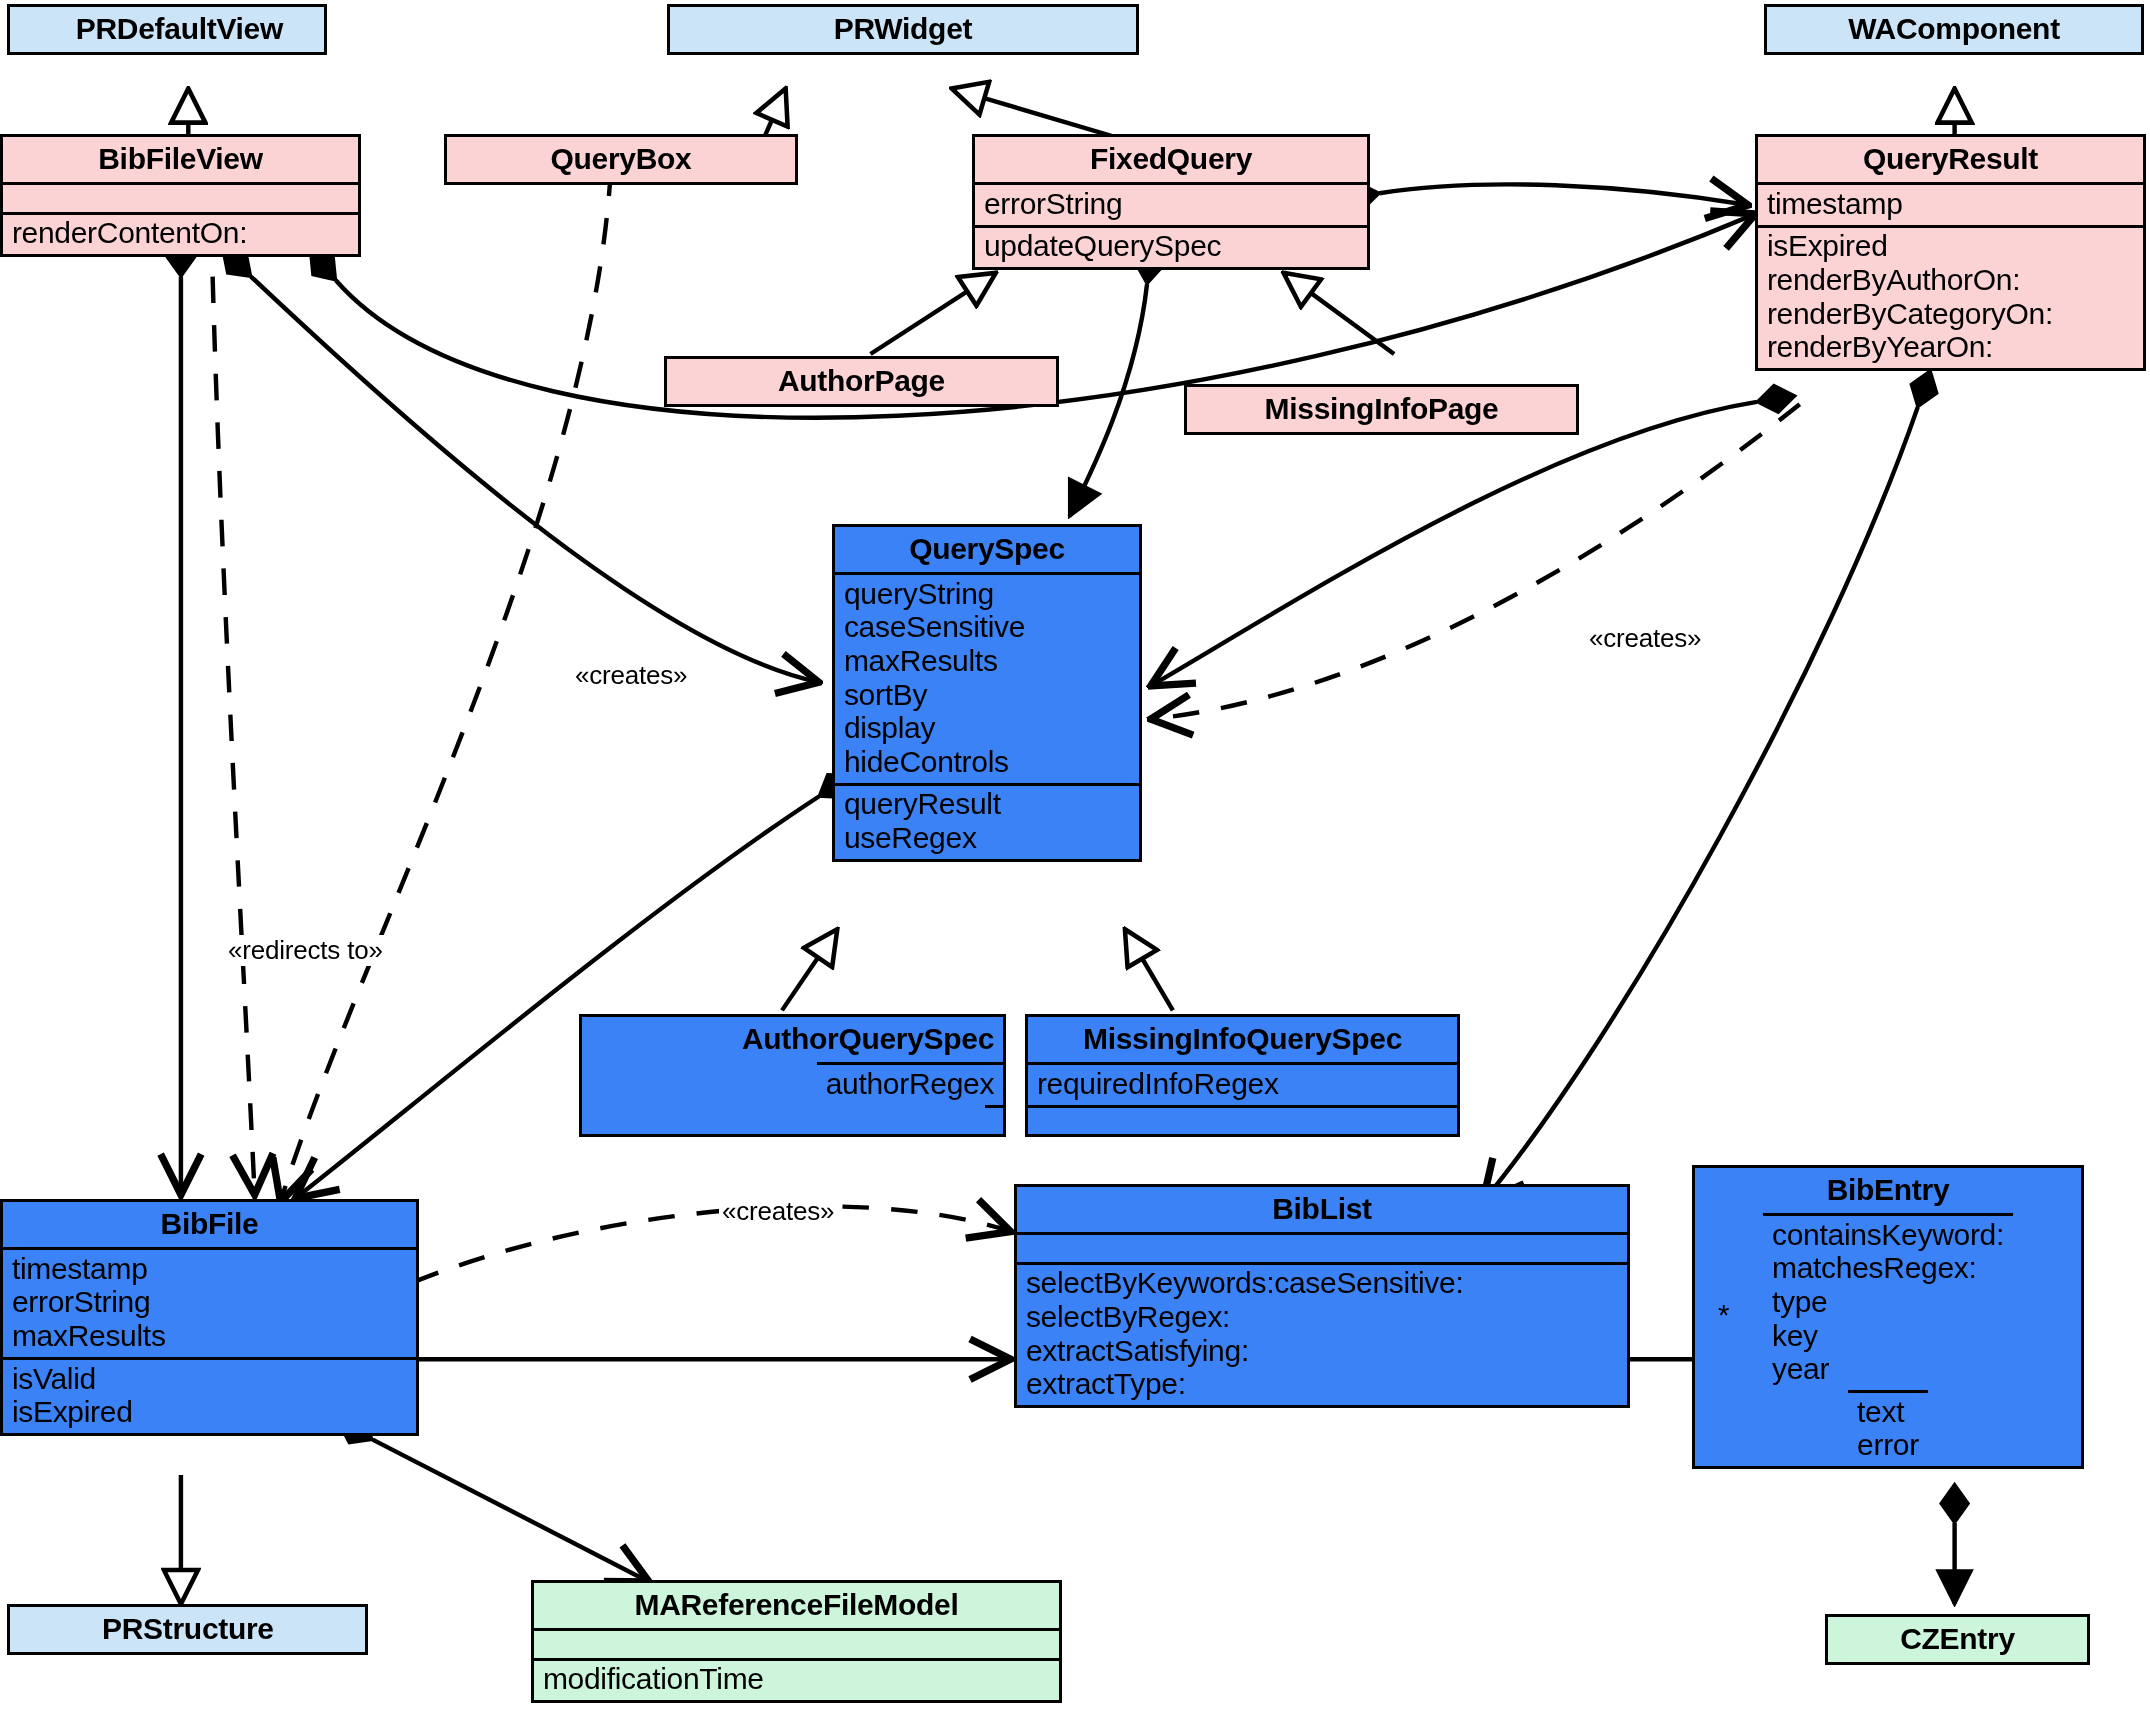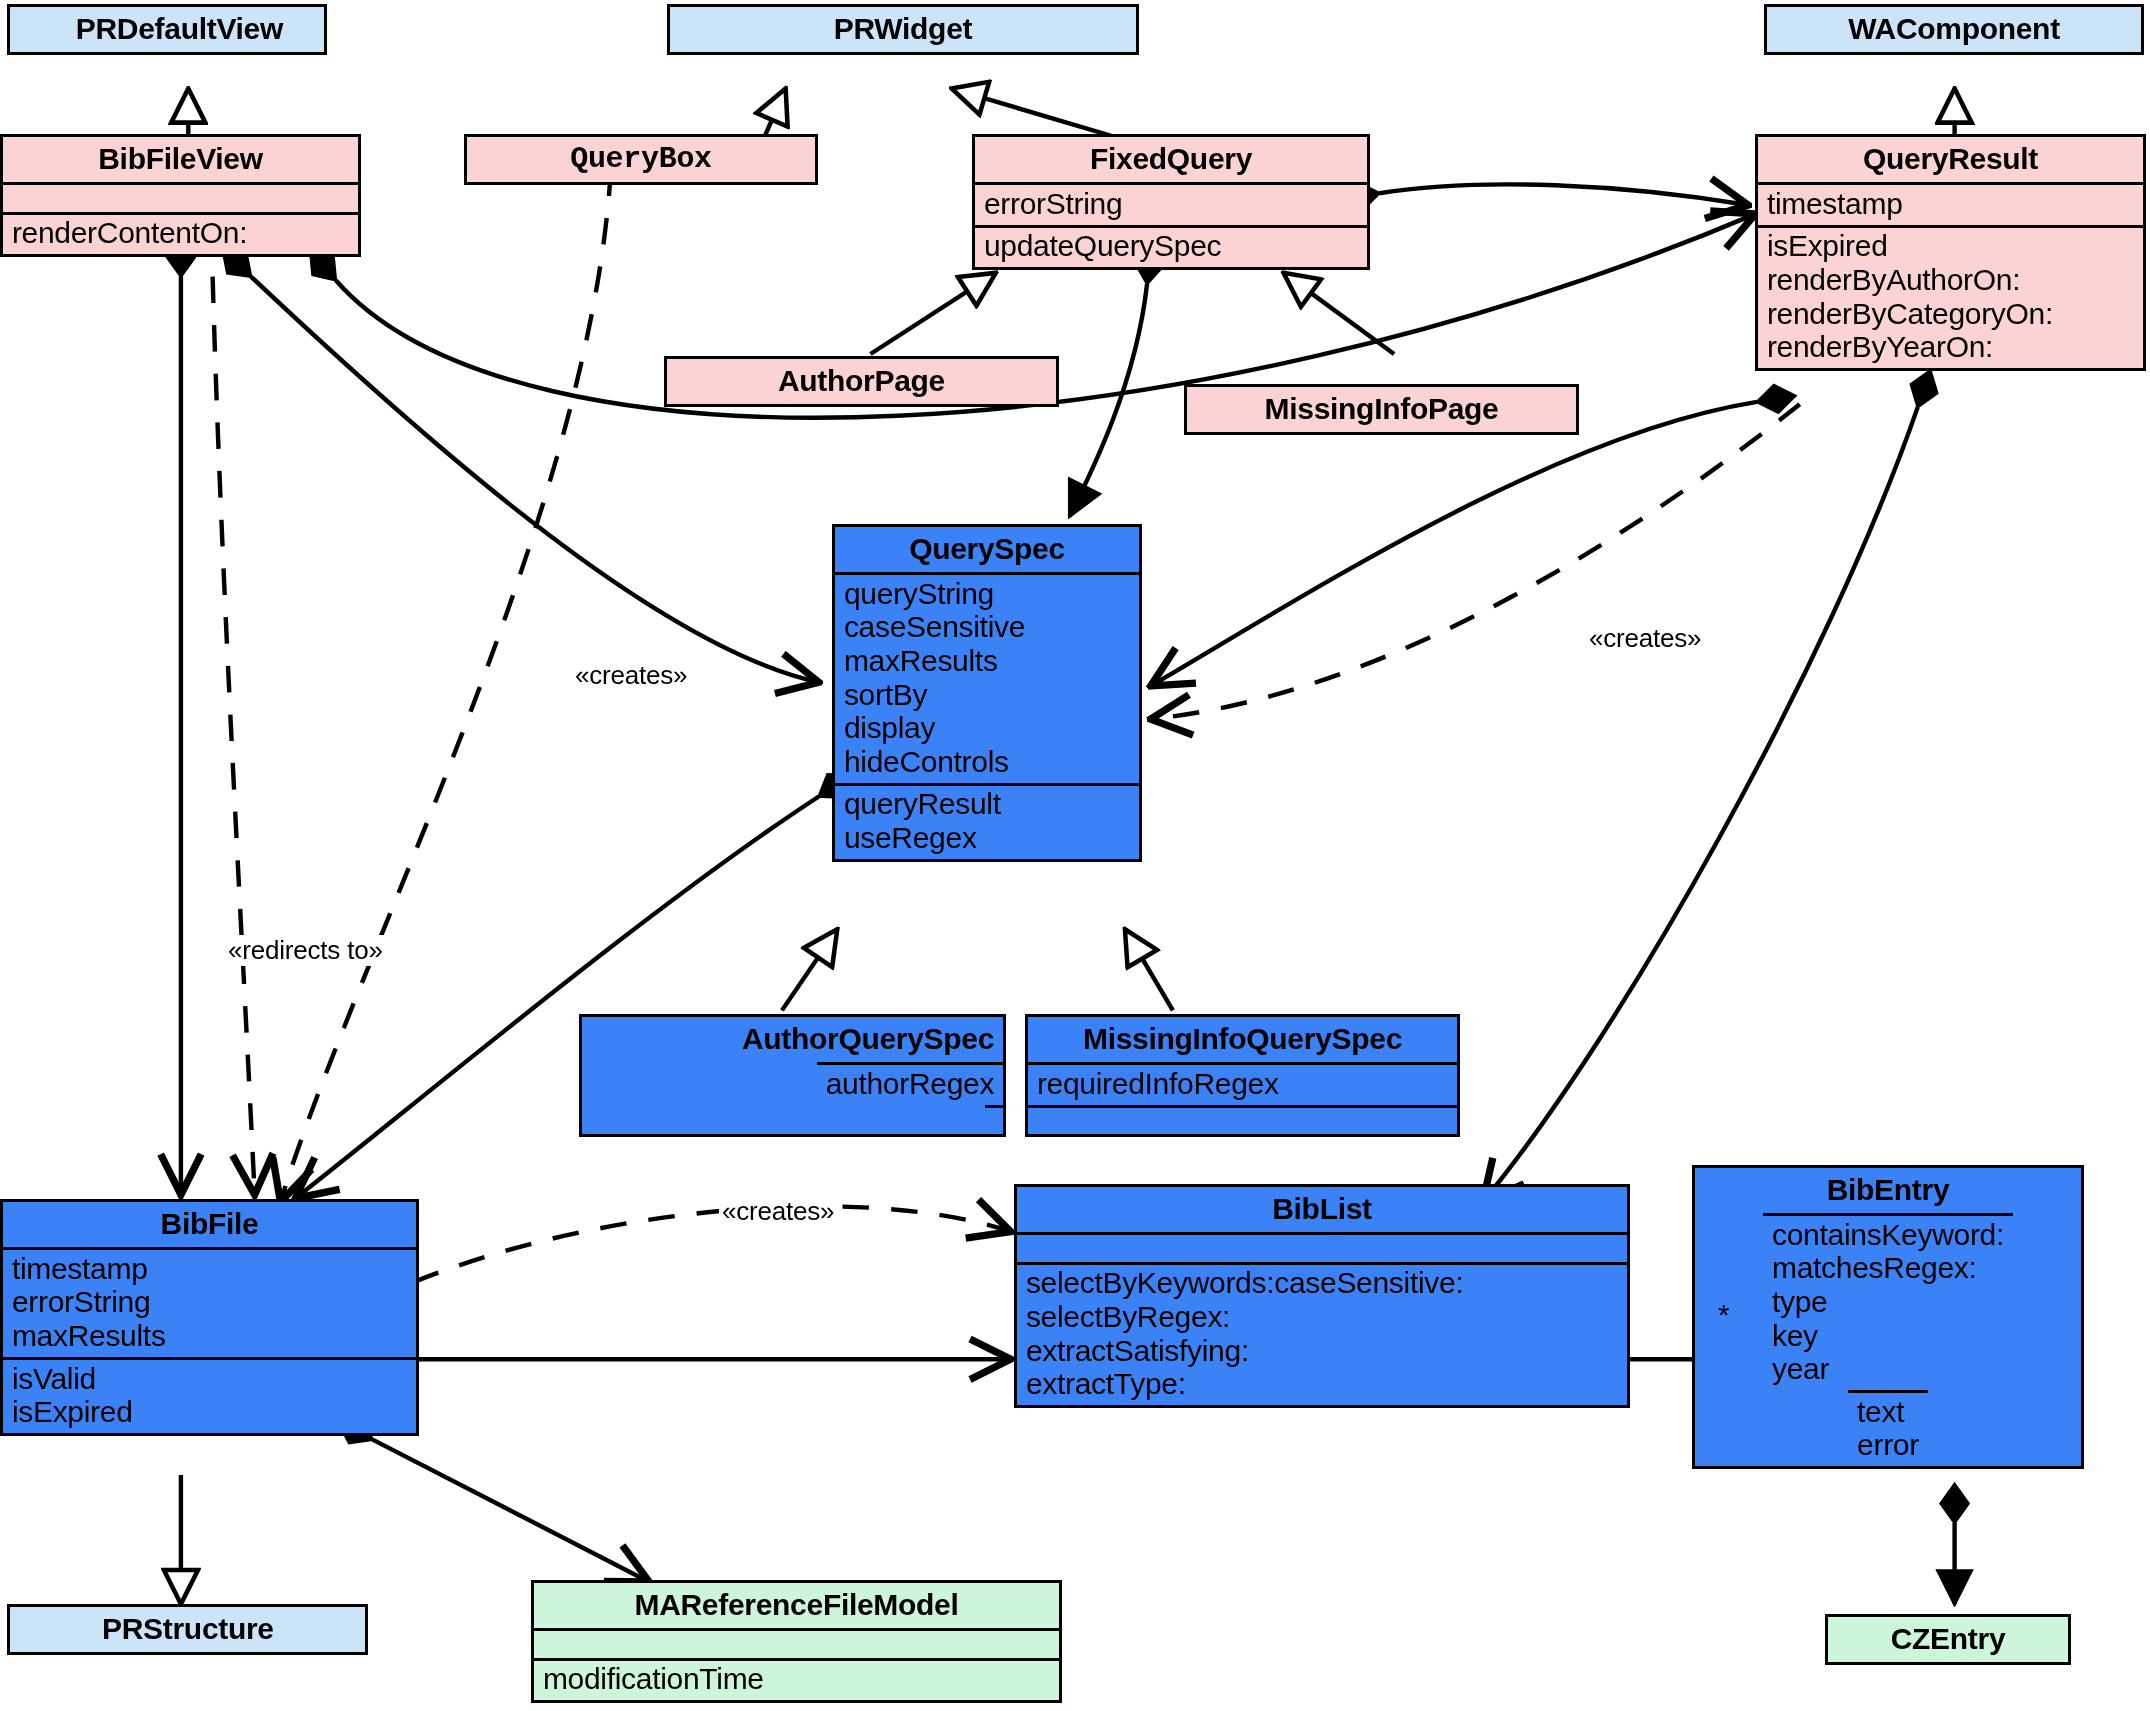--- a/index.html
+++ b/index.html
@@ -148,21 +148,21 @@
   </div>
 
   <div class="uclass pink" style="left:0px;   top:134px; width:361px;">
     <div class="cname">BibFileView</div>
     <div class="compart empty"></div>
     <div class="compart">
       <div class="row">renderContentOn:</div>
     </div>
   </div>
 
-  <div class="uclass pink" style="left:464px; top:134px; width:354px;font-family:Liberation Mono, monospace;">
+  <div class="uclass pink" style="left:444px; top:134px; width:354px;">
     <div class="cname">QueryBox</div>
   </div>
 
   <div class="uclass pink" style="left:972px;top:134px; width:398px;">
     <div class="cname">FixedQuery</div>
     <div class="compart">
       <div class="row">errorString</div>
     </div>
     <div class="compart">
       <div class="row">updateQuerySpec</div>
@@ -262,21 +262,21 @@
   </div>
 
   <div class="uclass green" style="left:531px; top:1580px;width:531px;">
     <div class="cname">MAReferenceFileModel</div>
     <div class="compart empty"></div>
     <div class="compart">
       <div class="row">modificationTime</div>
     </div>
   </div>
 
-  <div class="uclass green" style="left:1825px;top:1614px;width:246px;">
+  <div class="uclass green" style="left:1825px;top:1614px;width:265px;">
     <div class="cname">CZEntry</div>
   </div>
 
   <div class="edge-label" style="left:572px; top:660px;">«creates»</div>
   <div class="edge-label" style="left:1586px;top:623px;">«creates»</div>
   <div class="edge-label" style="left:225px; top:935px;">«redirects to»</div>
   <div class="edge-label" style="left:719px; top:1196px;">«creates»</div>
 
   <div class="mult" style="left:1718px;top:1298px;">*</div>
 

